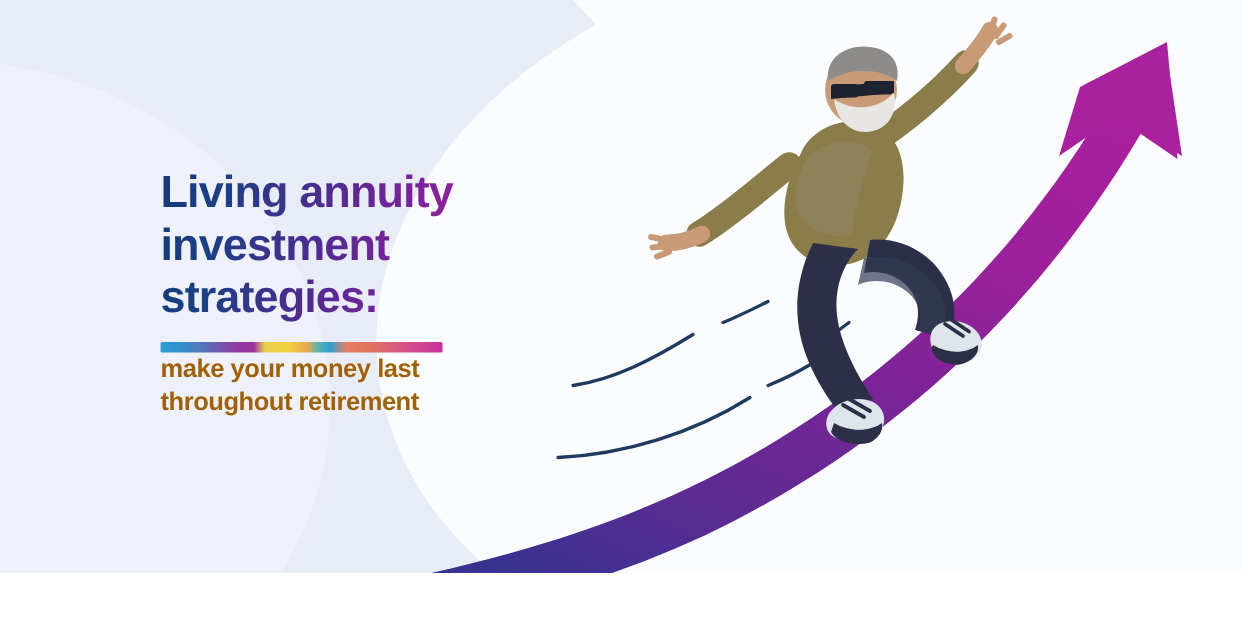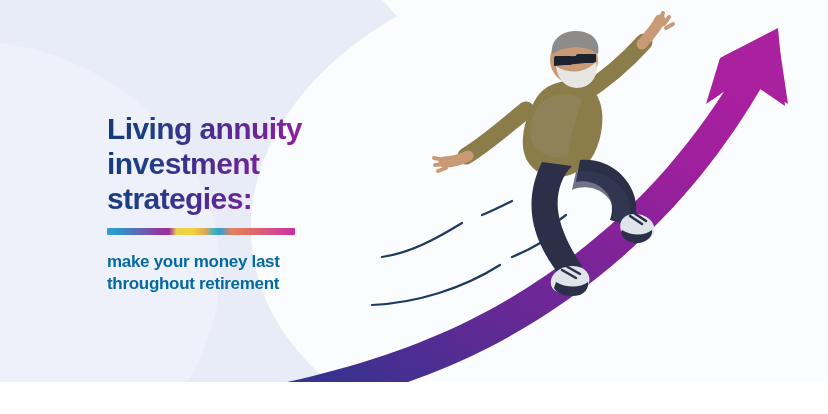--- a/index.html
+++ b/index.html
@@ -101,26 +101,25 @@
       #e8a84e 52%,
       #56b4b0 56%,
       #2f9fd2 60%,
       #e48060 66%,
       #e2725e 74%,
       #d85a7e 84%,
       #cf3f97 94%,
       #c92f9e 100%);
   }
   .subhead {
-    margin-top:16px;
     font-size:17px;
     font-weight:bold;
     line-height:1.3;
     letter-spacing:-0.3px;
-    color:#0369a1;
+    color:#a16207;
     white-space:pre-line;
   }
 </style>
 </head>
 <body>
 
 <div id="banner">
 
   <div class="bg-ellipse"></div>
   <div class="bg-ellipse-2"></div>

